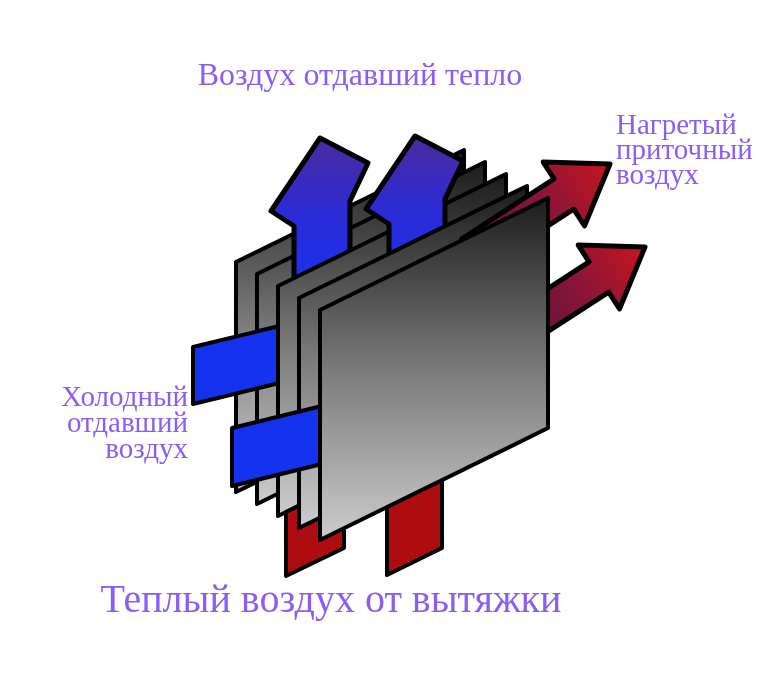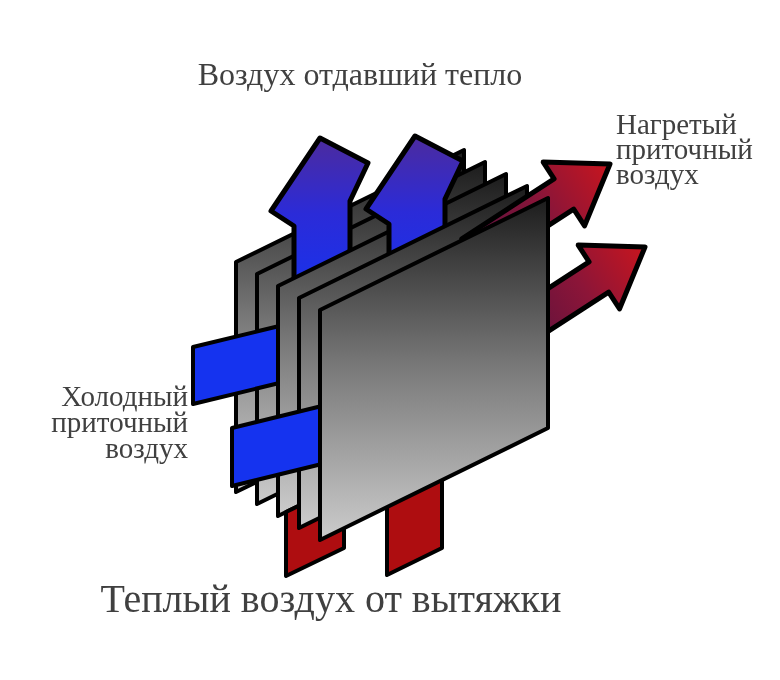--- a/index.html
+++ b/index.html
@@ -1,18 +1,18 @@
 <!DOCTYPE html>
 <html><head>
 <meta charset="utf-8">
 <style>
   html,body{margin:0;padding:0;background:#ffffff;}
   .stage{
     position:relative;width:780px;height:680px;background:#ffffff;
-    font-family:"Liberation Serif","DejaVu Serif",serif;color:#404040;
+    font-family:"Liberation Serif","DejaVu Serif",serif;color:#8b5cf6;
     overflow:hidden;
   }
   .stage svg{position:absolute;left:0;top:0;}
   .plate{fill:url(#gPlate);stroke:#000;stroke-width:4;stroke-linejoin:round;}
   .arrow-cold{fill:url(#gCold);stroke:#000;stroke-width:5;stroke-linejoin:round;}
   .arrow-hot{fill:url(#gHot);stroke:#000;stroke-width:5;stroke-linejoin:round;}
   .ribbon{stroke:#000;stroke-width:4;stroke-linejoin:round;}
   .inlet{stroke:#000;stroke-width:4;stroke-linejoin:round;}
   .lbl{position:absolute;white-space:pre-line;}
   .lbl-top{left:130px;top:57px;width:460px;text-align:center;font-size:32px;line-height:34px;}
@@ -69,18 +69,18 @@
     <path class="plate" d="M320,310 l228,-112 l0,230 l-228,112 Z"></path>
   </svg>
 
   <div class="lbl lbl-top">Воздух отдавший тепло</div>
 
   <div class="lbl lbl-right">Нагретый
 приточный
 воздух</div>
 
   <div class="lbl lbl-left">Холодный
-приточный
+отдавший
 воздух</div>
 
   <div class="lbl lbl-bottom">Теплый воздух от вытяжки</div>
 
 </div>
 
 </body></html>

